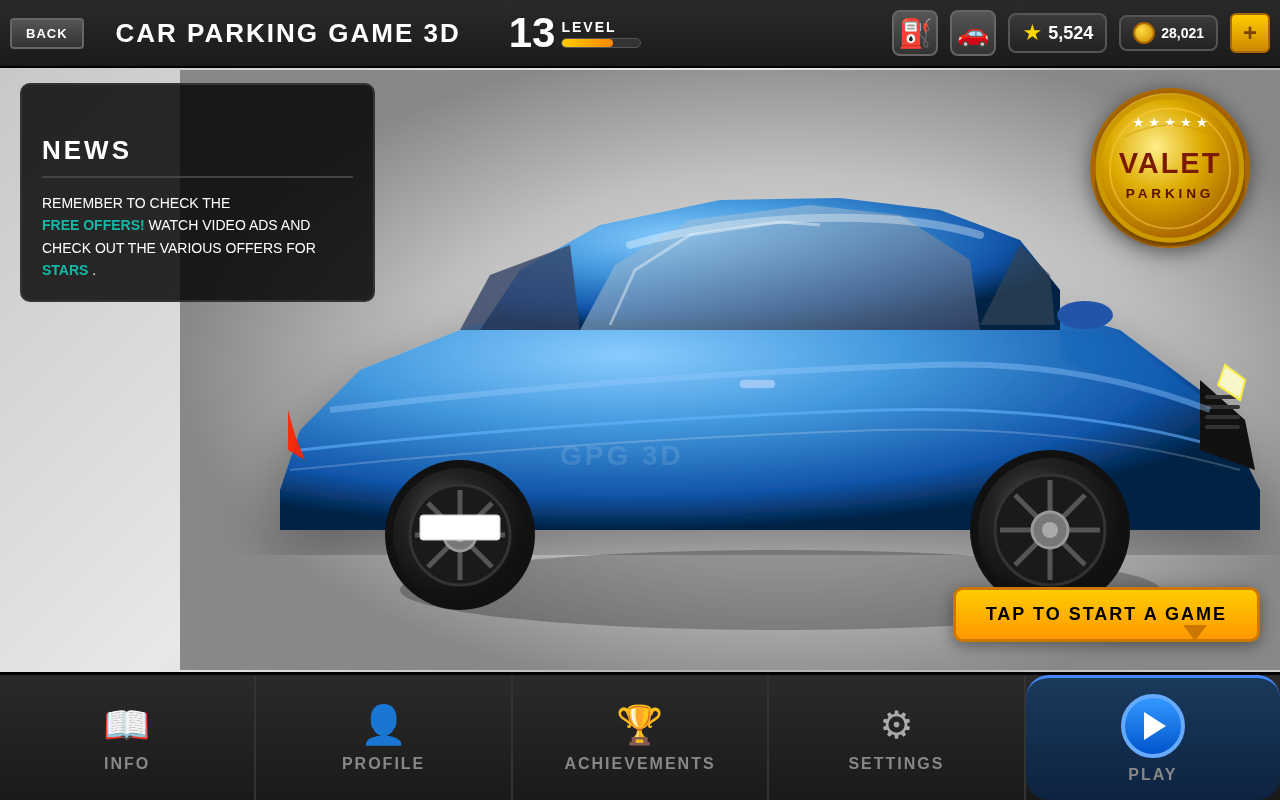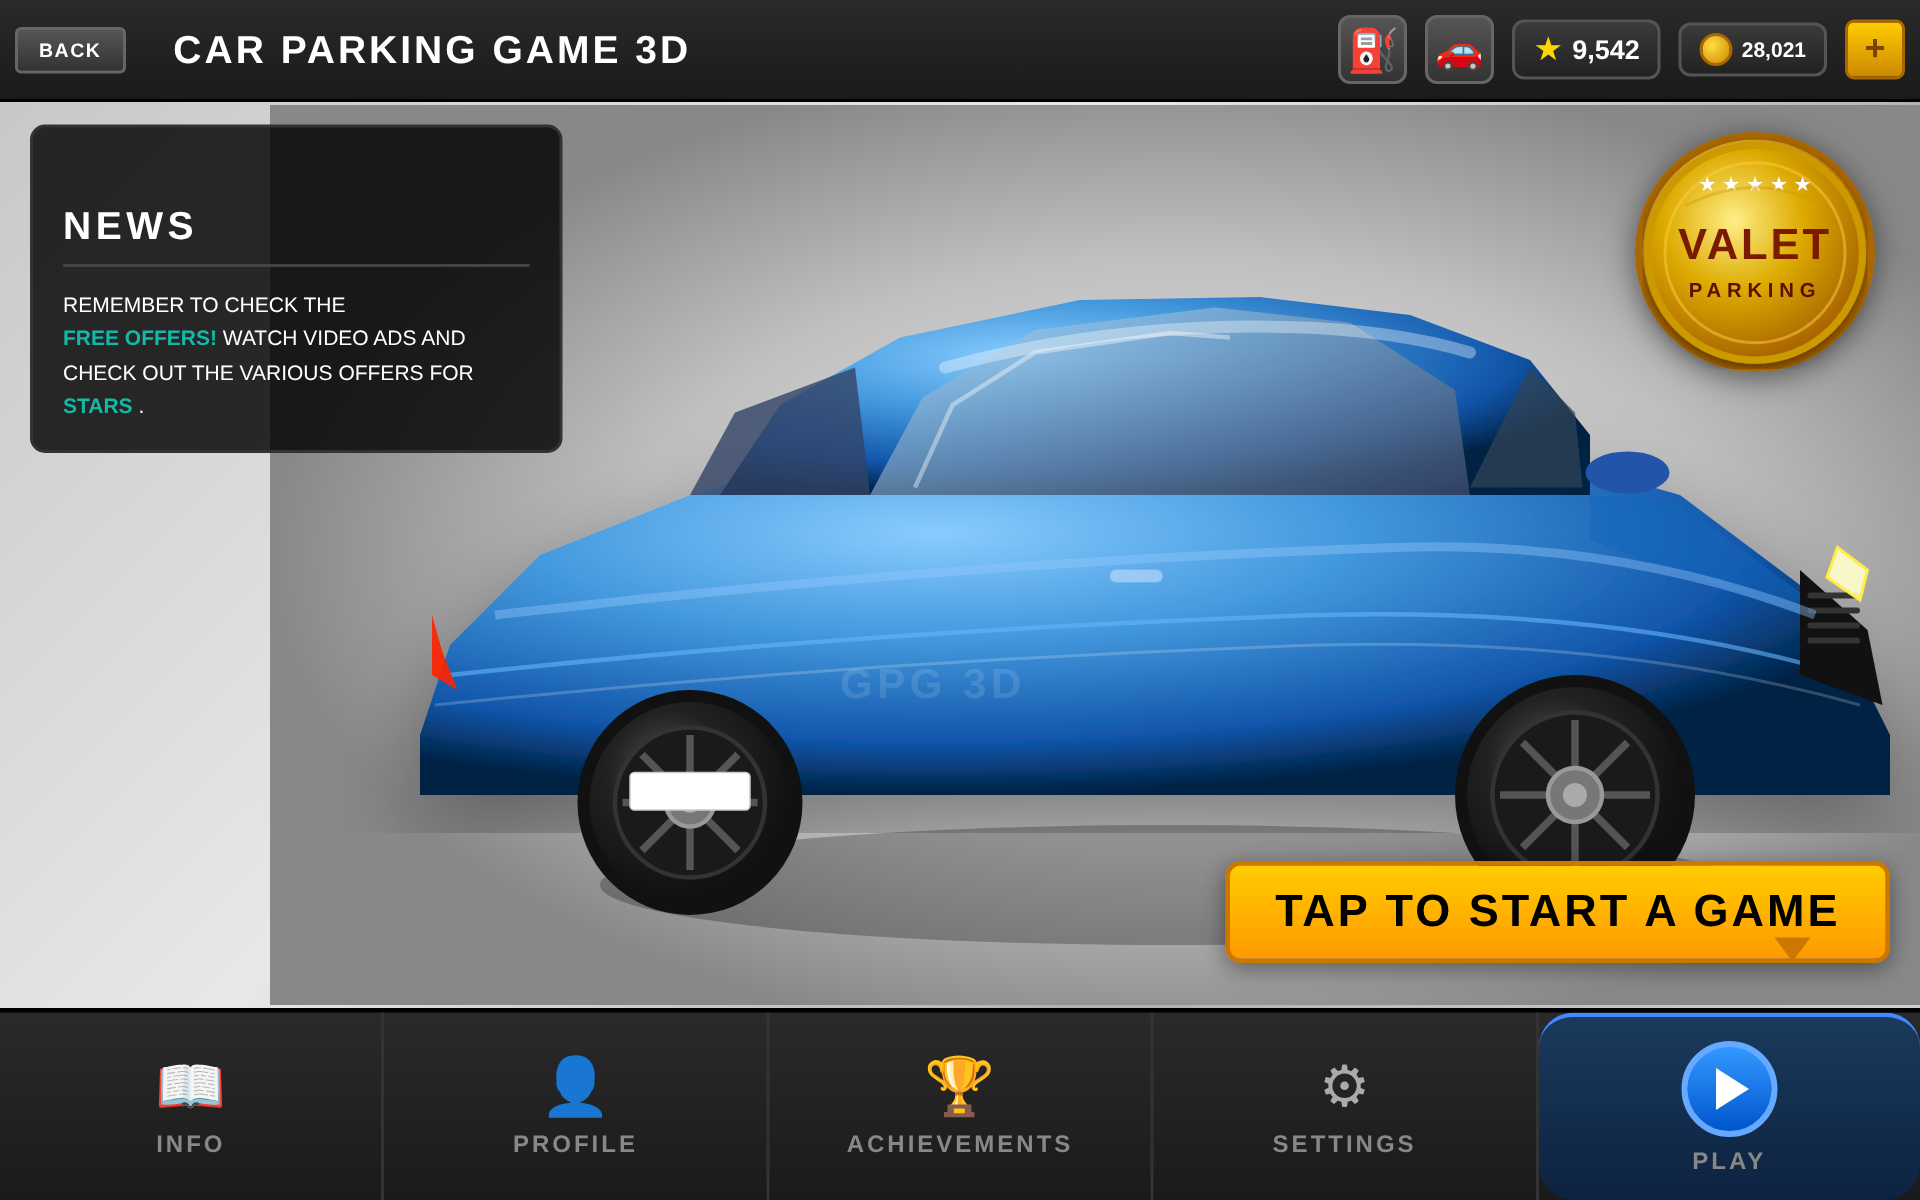--- a/index.html
+++ b/index.html
@@ -216,21 +216,21 @@
       background: linear-gradient(180deg, #ffcc00 0%, #ff9900 100%);
       border: 3px solid #cc7700;
       border-radius: 10px;
       padding: 14px 30px;
       cursor: pointer;
       z-index: 5;
       box-shadow: 0 4px 15px rgba(0,0,0,0.4);
     }
     .tap-start-text {
       color: #000;
-      font-size: 30px;
+      font-size: 18px;
       font-weight: 900;
       letter-spacing: 2px;
       text-transform: uppercase;
     }
     
     .tap-arrow {
       position: absolute;
       bottom: -2px;
       right: 50px;
       width: 0;
@@ -316,33 +316,42 @@
       font-size: 26px;
     }
   </style>
 </head>
 <body>
 
 <div id="top-bar">
   <button class="back-btn">BACK</button>
   <span class="game-title">CAR PARKING GAME 3D</span>
 
+  <div class="level-display">
+    <span class="level-number">13</span>
+    <div class="level-text-block">
+      <span class="level-word">LEVEL</span>
+      <div class="level-bar-container">
+        <div class="level-bar-fill" style="width: 65%;"></div>
+      </div>
+    </div>
+  </div>
 
   <div class="spacer"></div>
 
   <div class="top-icons">
     <div class="top-icon-btn">
       <span class="fuel-icon">⛽</span>
     </div>
     <div class="top-icon-btn">
       <span class="timer-icon">🚗</span>
     </div>
     <div class="stars-display">
       <span class="star-icon">★</span>
-      <span class="star-count">9,542</span>
+      <span class="star-count">5,524</span>
     </div>
     <div class="coins-display">
       <div class="coin-icon"></div>
       <span class="coin-count">28,021</span>
     </div>
     <div class="add-btn">+</div>
   </div>
 </div>
 
 <div id="main-content">

